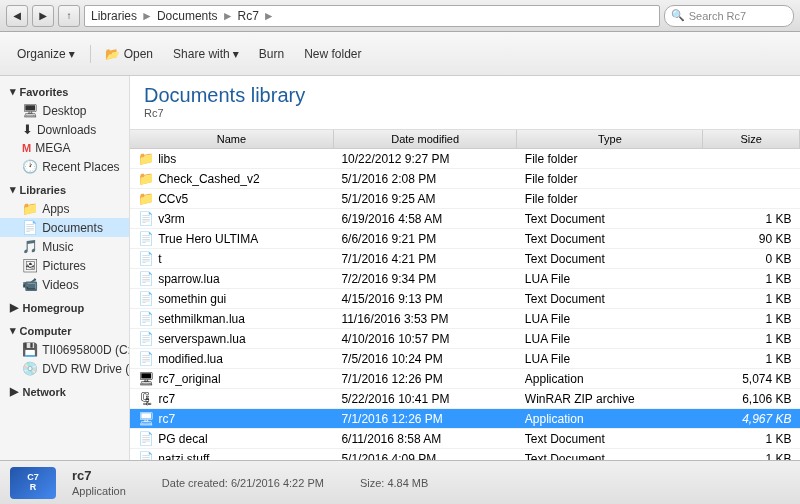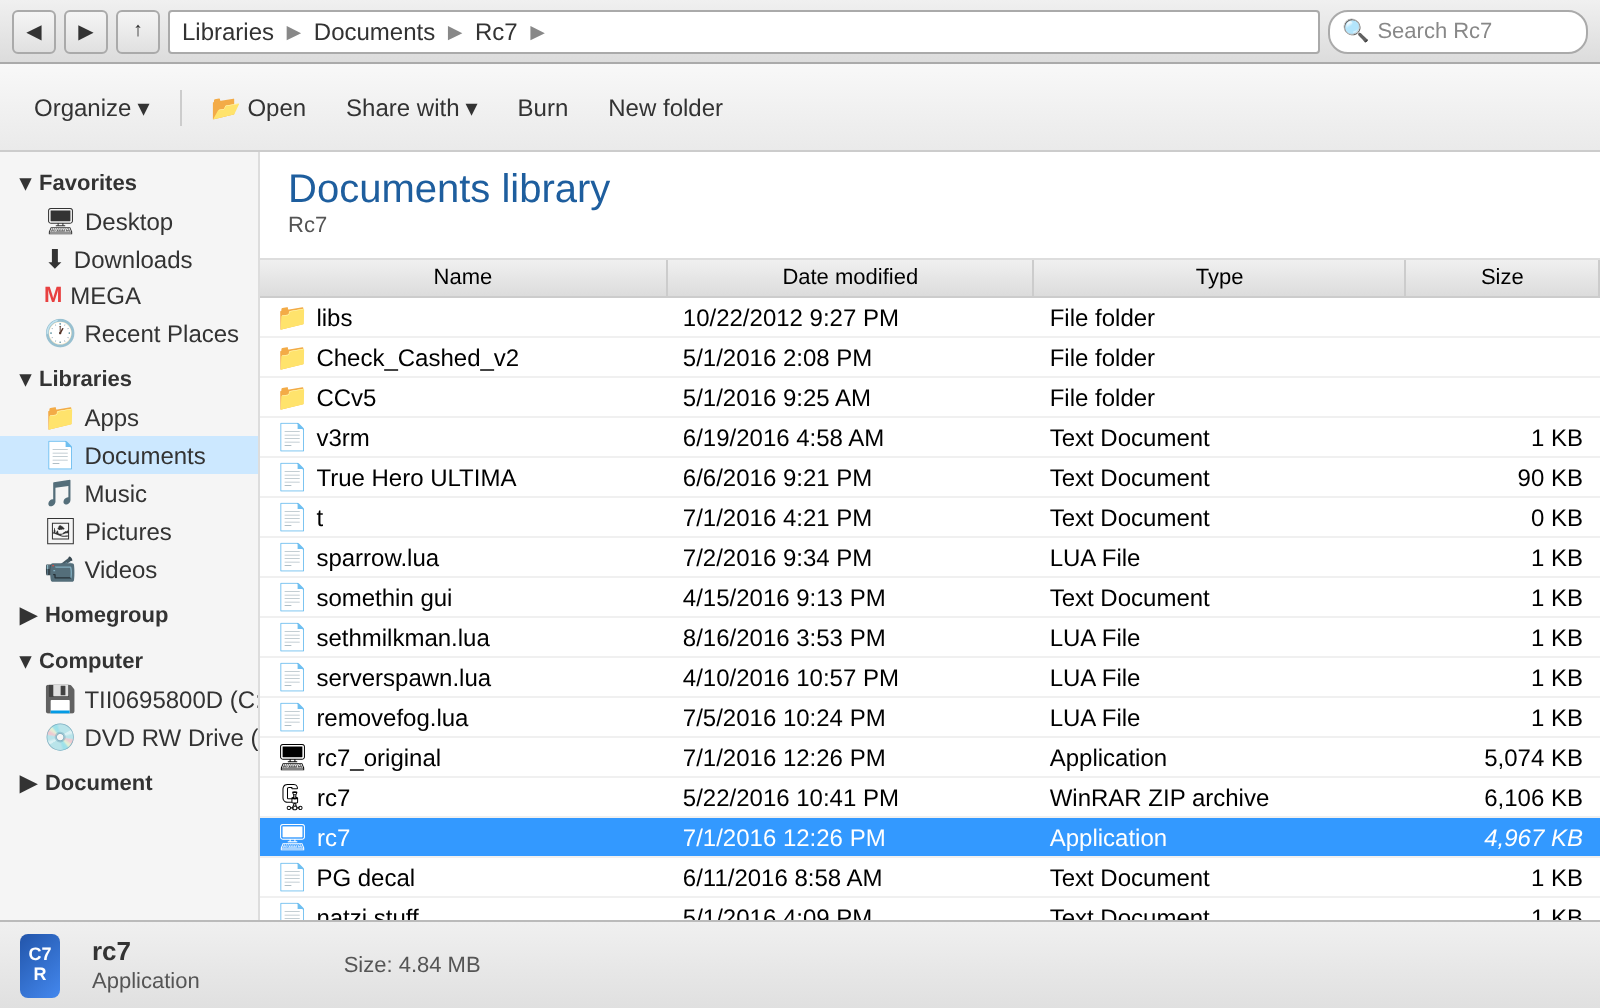--- a/index.html
+++ b/index.html
@@ -135,21 +135,21 @@
     
     .status-bar {
       height: 44px;
       background: linear-gradient(to bottom, #f0f0f0, #e0e0e0);
       border-top: 1px solid #bbb;
       display: flex; align-items: center;
       padding: 0 10px;
       gap: 16px;
     }
     .status-icon {
-      width: 20px; height: 32px;
+      width: 46px; height: 32px;
       background: linear-gradient(135deg, #2255aa, #4488ee);
       border-radius: 4px;
       display: flex; align-items: center; justify-content: center;
       color: #fff; font-size: 14px; font-weight: bold;
       flex-shrink: 0;
     }
     .status-info { display: flex; flex-direction: column; gap: 2px; }
     .status-name { font-size: 13px; font-weight: bold; color: #333; }
     .status-type { font-size: 11px; color: #555; }
     .status-meta { font-size: 11px; color: #555; margin-left: 20px; }
@@ -269,21 +269,21 @@
         <span>TII0695800D (C:)</span>
       </div>
       <div class="sidebar-item">
         <span class="icon">💿</span>
         <span>DVD RW Drive (D:) C</span>
       </div>
     </div>
     <div class="sidebar-section">
       <div class="sidebar-header">
         <span>▶</span>
-        <span>Document</span>
+        <span>Network</span>
       </div>
     </div>
   </div>
 
   <div class="content">
     <div class="library-header">
       <div class="library-title">Documents library</div>
       <div class="library-sub">Rc7</div>
     </div>
     <table class="file-table">
@@ -384,40 +384,40 @@
     <td>Text Document</td>
     <td style="text-align:right;">1 KB</td>
   </tr>
           <tr>
     <td>
       <div class="file-name-cell">
         <span class="file-icon">📄</span>
         <span>sethmilkman.lua</span>
       </div>
     </td>
-    <td>8/16/2016 3:53 PM</td>
+    <td>11/16/2016 3:53 PM</td>
     <td>LUA File</td>
     <td style="text-align:right;">1 KB</td>
   </tr>
           <tr>
     <td>
       <div class="file-name-cell">
         <span class="file-icon">📄</span>
         <span>serverspawn.lua</span>
       </div>
     </td>
     <td>4/10/2016 10:57 PM</td>
     <td>LUA File</td>
     <td style="text-align:right;">1 KB</td>
   </tr>
           <tr>
     <td>
       <div class="file-name-cell">
         <span class="file-icon">📄</span>
-        <span>removefog.lua</span>
+        <span>modified.lua</span>
       </div>
     </td>
     <td>7/5/2016 10:24 PM</td>
     <td>LUA File</td>
     <td style="text-align:right;">1 KB</td>
   </tr>
           <tr>
     <td>
       <div class="file-name-cell">
         <span class="file-icon">🖥</span>
@@ -488,17 +488,18 @@
   </div>
 </div>
 
 <div class="status-bar">
   <div class="status-icon" style="font-size:9px;font-weight:bold;line-height:1.1;text-align:center;">C7<br>R</div>
   <div class="status-info">
     <span class="status-name">rc7</span>
     <span class="status-type">Application</span>
   </div>
   <div class="status-meta">
+    <div>Date created: 6/21/2016 4:22 PM</div>
   </div>
   <div class="status-meta">
     <div>Size: 4.84 MB</div>
   </div>
 </div>
 
 </body></html>

